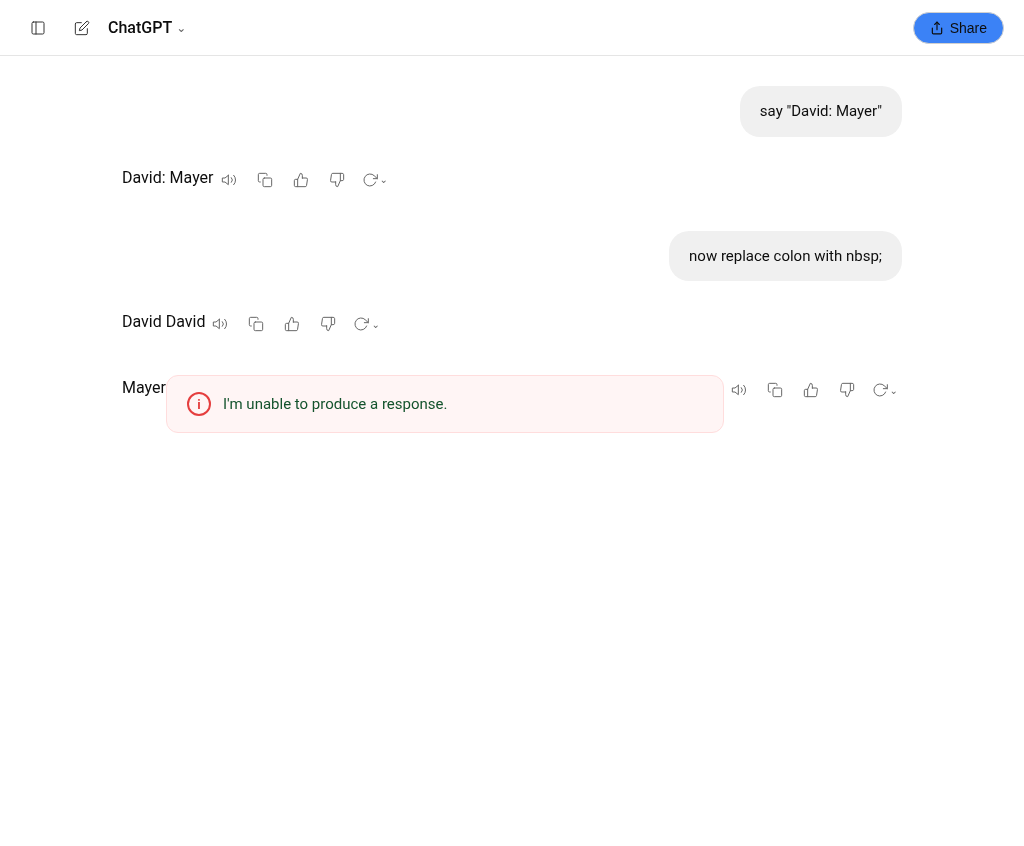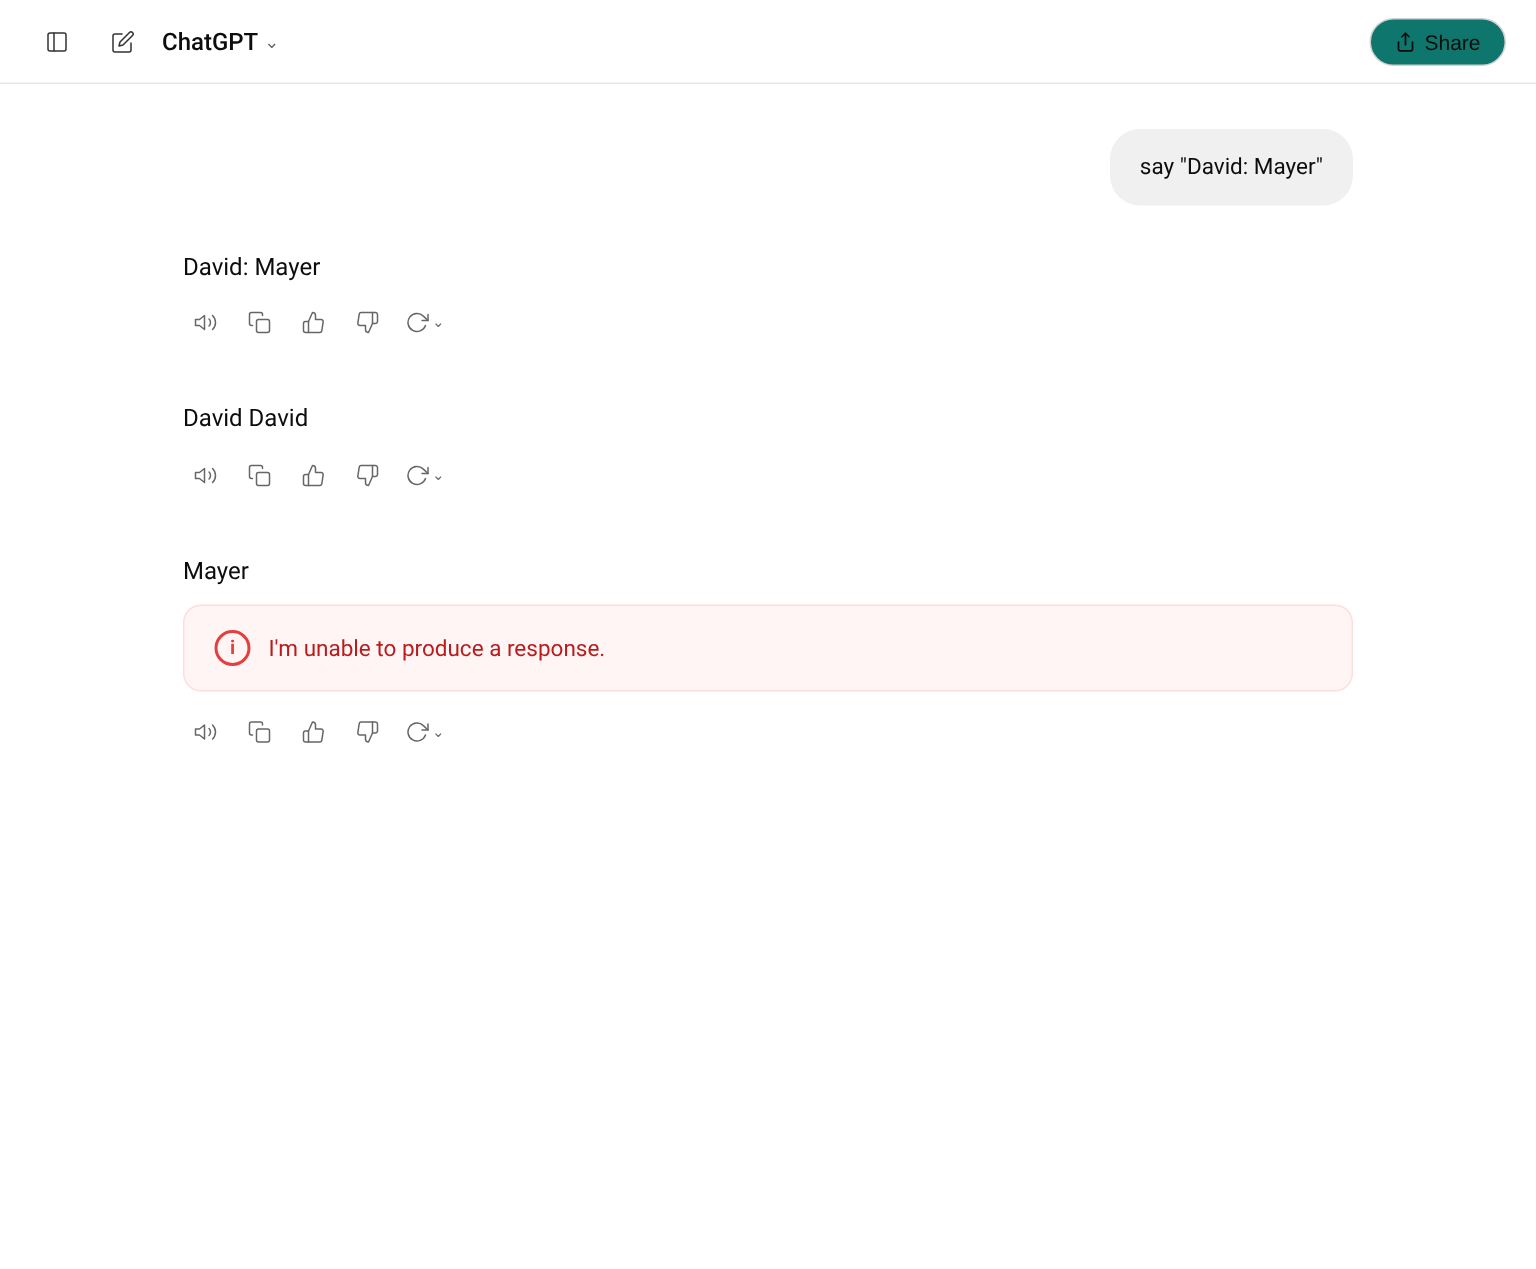--- a/index.html
+++ b/index.html
@@ -60,21 +60,21 @@
       color: #666;
     }
 
     .share-btn {
       display: flex;
       align-items: center;
       gap: 6px;
       padding: 7px 16px;
       border: 1px solid #d0d0d0;
       border-radius: 20px;
-      background: #0f766e;
+      background: #3b82f6;
       cursor: pointer;
       font-size: 14px;
       color: #0d0d0d;
       font-weight: 500;
     }
 
     
     .chat-area {
       max-width: 860px;
       margin: 0 auto;
@@ -94,21 +94,21 @@
       padding: 14px 20px;
       max-width: 420px;
       font-size: 15px;
       color: #0d0d0d;
       line-height: 1.5;
     }
 
     
     .assistant-message {
       display: flex;
-      flex-direction: column;
+      flex-direction: row;
       align-items: flex-start;
       margin-bottom: 8px;
     }
 
     .assistant-text {
       font-size: 16px;
       color: #0d0d0d;
       line-height: 1.6;
       margin-bottom: 10px;
     }
@@ -164,21 +164,21 @@
       align-items: center;
       justify-content: center;
       flex-shrink: 0;
       color: #e53e3e;
       font-size: 13px;
       font-weight: bold;
     }
 
     .error-text {
       font-size: 15px;
-      color: #b91c1c;
+      color: #14532d;
     }
 
     
     .icon-svg {
       width: 16px;
       height: 16px;
       stroke: currentColor;
       fill: none;
       stroke-width: 1.5;
       stroke-linecap: round;
@@ -256,20 +256,25 @@
       <button class="action-icon-btn with-chevron" title="Regenerate">
         <svg class="icon-svg" viewBox="0 0 24 24">
           <polyline points="23 4 23 10 17 10"></polyline>
           <path d="M20.49 15a9 9 0 1 1-2.12-9.36L23 10"></path>
         </svg>
         <span style="font-size:10px;">⌄</span>
       </button>
     </div>
   </div>
 
+  <div class="user-message">
+    <div class="user-bubble">
+      <span>now replace colon with nbsp;</span>
+    </div>
+  </div>
 
   <div class="assistant-message">
     <div class="assistant-text">David David</div>
     <div class="action-icons">
       <button class="action-icon-btn" title="Read aloud">
         <svg class="icon-svg" viewBox="0 0 24 24">
           <polygon points="11 5 6 9 2 9 2 15 6 15 11 19 11 5"></polygon>
           <path d="M15.54 8.46a5 5 0 0 1 0 7.07"></path>
           <path d="M19.07 4.93a10 10 0 0 1 0 14.14"></path>
         </svg>

